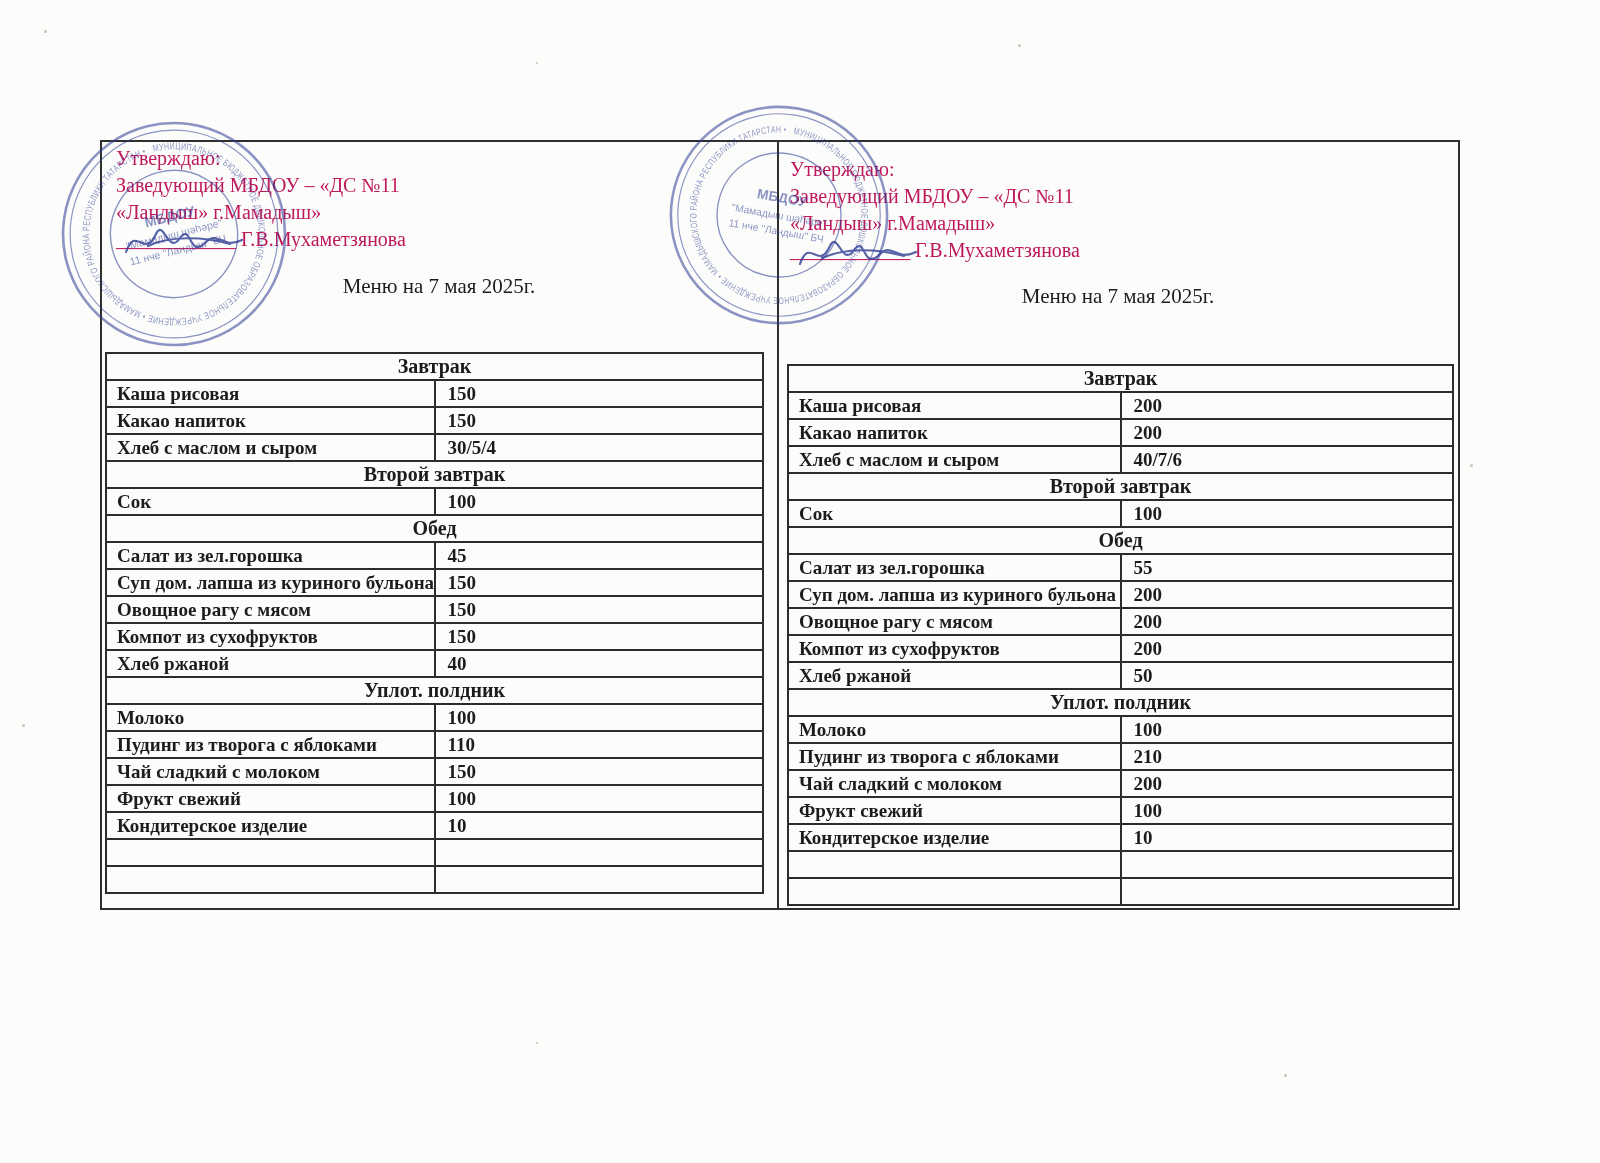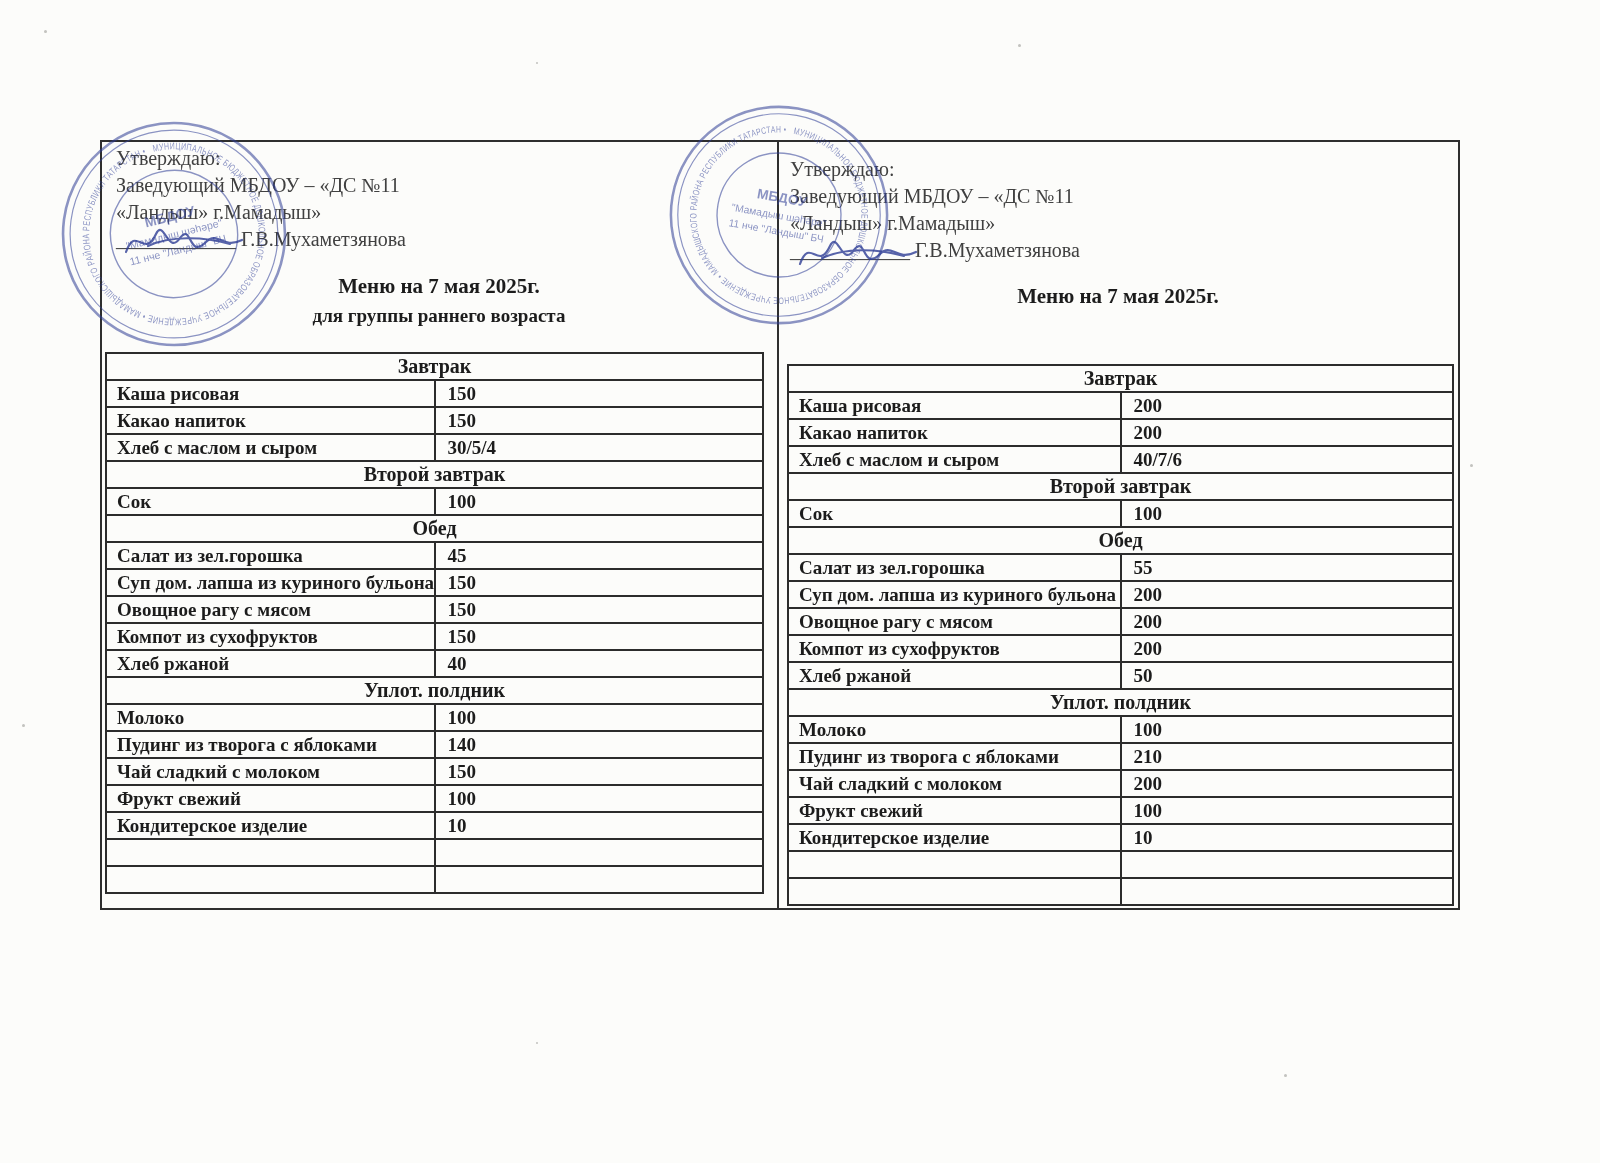--- a/index.html
+++ b/index.html
@@ -33,30 +33,30 @@
     top: 0;
     bottom: 0;
     width: 0;
     border-left: 2px solid #2e2e2e;
   }
 
   .approval {
     position: absolute;
     font-size: 20px;
     line-height: 27px;
-    color: #404040;
+    color: #be185d;
     white-space: nowrap;
   }
   .approval-left { left: 14px; top: 3px; }
   .approval-right { left: 688px; top: 14px; }
 
   .menu-title-block { position: absolute; text-align: center; }
   .menu-title-left  { left: 0;  top: 132px; width: 674px; }
   .menu-title-right { left: 676px; top: 142px; width: 680px; }
-  .menu-title { font-size: 21px; font-weight: bold; }
+  .menu-title { font-size: 21px; font-weight: normal; }
   .menu-subtitle { font-size: 19px; font-weight: bold; margin-top: 6px; }
 
   table.menu-table {
     position: absolute;
     border-collapse: collapse;
     table-layout: fixed;
   }
   .menu-table-left  { left: 3px;   top: 210px; width: 659px; }
   .menu-table-right { left: 685px; top: 222px; width: 667px; }
   .menu-table td {
@@ -108,21 +108,20 @@
 
   <div class="signature signature-left">
     <svg width="150" height="50" viewBox="0 0 150 50">
       <path d="M8 36 C 18 8, 26 44, 38 18 C 46 2, 50 40, 62 22 C 74 6, 70 44, 88 26 C 100 14, 104 34, 124 24"></path>
       <path d="M30 30 C 52 20, 84 20, 112 28"></path>
     </svg>
   </div>
 
   <div class="menu-title-block menu-title-left">
     <div class="menu-title">Меню на 7 мая 2025г.</div>
-    <div class="menu-subtitle">для группы раннего возраста</div>
   </div>
 
   <table class="menu-table menu-table-left">
     <tbody>
         <tr>
           <td colspan="2" class="section-cell">Завтрак</td>
         </tr>
         <tr>
           <td class="name-cell">Каша рисовая</td>
           <td class="amount-cell">150</td>
@@ -167,21 +166,21 @@
         </tr>
         <tr>
           <td colspan="2" class="section-cell">Уплот. полдник</td>
         </tr>
         <tr>
           <td class="name-cell">Молоко</td>
           <td class="amount-cell">100</td>
         </tr>
         <tr>
           <td class="name-cell">Пудинг из творога с яблоками</td>
-          <td class="amount-cell">140</td>
+          <td class="amount-cell">110</td>
         </tr>
         <tr>
           <td class="name-cell">Чай сладкий с молоком</td>
           <td class="amount-cell">150</td>
         </tr>
         <tr>
           <td class="name-cell">Фрукт свежий</td>
           <td class="amount-cell">100</td>
         </tr>
         <tr>

